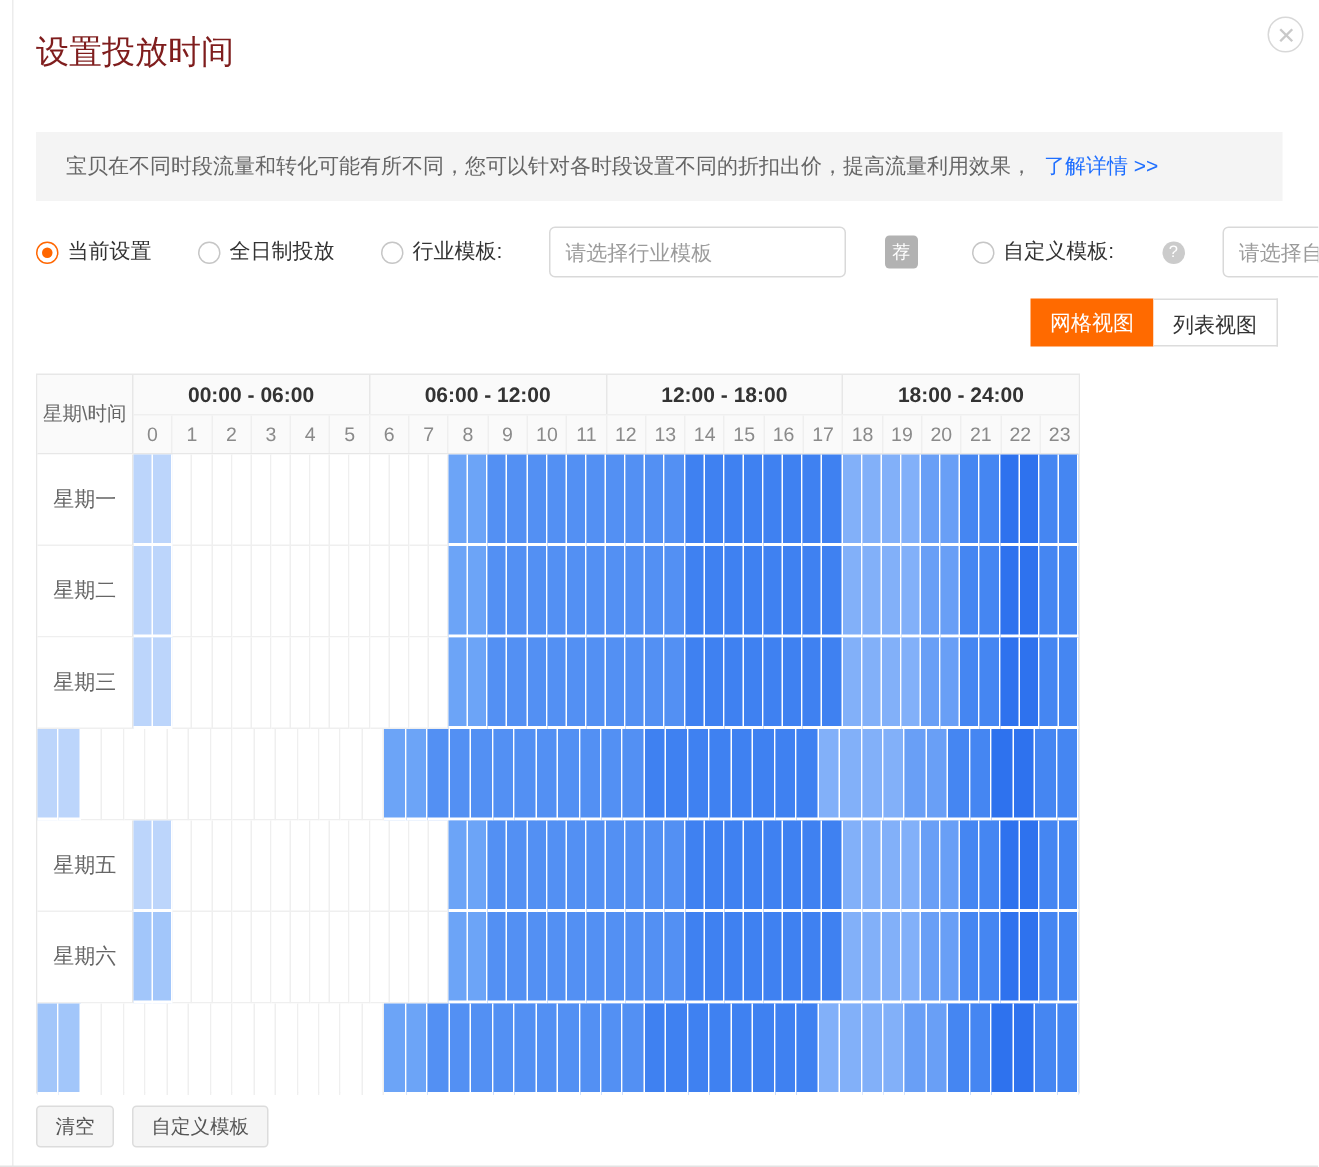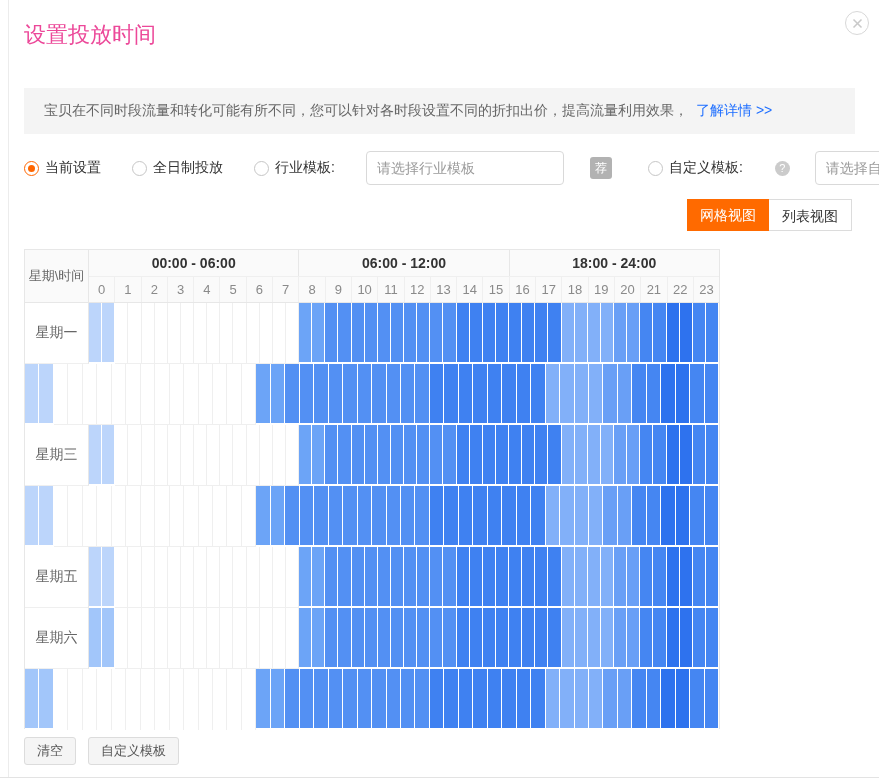--- a/index.html
+++ b/index.html
@@ -2,21 +2,21 @@
 <html><head>
 <meta charset="utf-8">
 <style>
   * { margin:0; padding:0; box-sizing:border-box; }
   html,body { background:#fff; font-family:"Liberation Sans", sans-serif; }
   #dialog { position:relative; width:879px; height:778px; background:#fff; overflow:hidden; }
 
   .edge-left { position:absolute; left:8px; top:0; bottom:0; width:1px; background:#ececec; }
   .edge-bottom { position:absolute; left:0; bottom:0; height:1px; width:100%; background:#e3e3e3; }
 
-  .dlg-title { position:absolute; left:24px; top:20px; font-size:22px; font-weight:500; color:#ec4899; }
+  .dlg-title { position:absolute; left:24px; top:20px; font-size:22px; font-weight:500; color:#7f1d1d; }
 
   .close-btn { position:absolute; right:10px; top:11px; width:24px; height:24px; border:1px solid #d8d8d8;
     border-radius:50%; display:flex; align-items:center; justify-content:center; cursor:pointer; background:#fff; }
 
   .banner { position:absolute; left:24px; top:88px; width:831px; height:46px; background:#f4f4f4;
     display:flex; align-items:center; padding-left:20px; font-size:14px; color:#666; }
   .banner a { color:#1f6fff; text-decoration:none; margin-left:8px; cursor:pointer; }
 
   .options-row { position:absolute; left:24px; top:151px; width:840px; height:34px; display:flex; align-items:center;gap:18px; }
   .radio-item { display:flex; align-items:center; margin-right:13px; font-size:14px; color:#333; cursor:pointer; white-space:nowrap; }
@@ -118,20 +118,21 @@
     <div class="vtab inactive">列表视图</div>
   </div>
 
   <div class="grid">
     <div class="grid-header">
       <div class="corner-cell">星期\时间</div>
       <div class="header-right">
         <div class="group-row">
             <div class="group-head">00:00 - 06:00</div>
             <div class="group-head">06:00 - 12:00</div>
+            <div class="group-head">12:00 - 18:00</div>
             <div class="group-head">18:00 - 24:00</div>
           </div>
         <div class="hour-row">
             <div class="hour-head">0</div>
             <div class="hour-head">1</div>
             <div class="hour-head">2</div>
             <div class="hour-head">3</div>
             <div class="hour-head">4</div>
             <div class="hour-head">5</div>
             <div class="hour-head">6</div>
@@ -249,20 +250,21 @@
           <div class="hour-cell">
             <div class="half filled" style="background: rgb(46, 114, 238);"></div>
             <div class="half filled" style="background: rgb(46, 114, 238);"></div>
           </div>
           <div class="hour-cell">
             <div class="half filled" style="background: rgb(69, 134, 242);"></div>
             <div class="half filled" style="background: rgb(69, 134, 242);"></div>
           </div>
         </div>
         <div class="grid-row">
+          <div class="day-label">星期二</div>
           <div class="hour-cell">
             <div class="half filled" style="background: rgb(188, 213, 251);"></div>
             <div class="half filled" style="background: rgb(188, 213, 251);"></div>
           </div>
           <div class="hour-cell">
             <div class="half empty"></div>
             <div class="half empty"></div>
           </div>
           <div class="hour-cell">
             <div class="half empty"></div>

